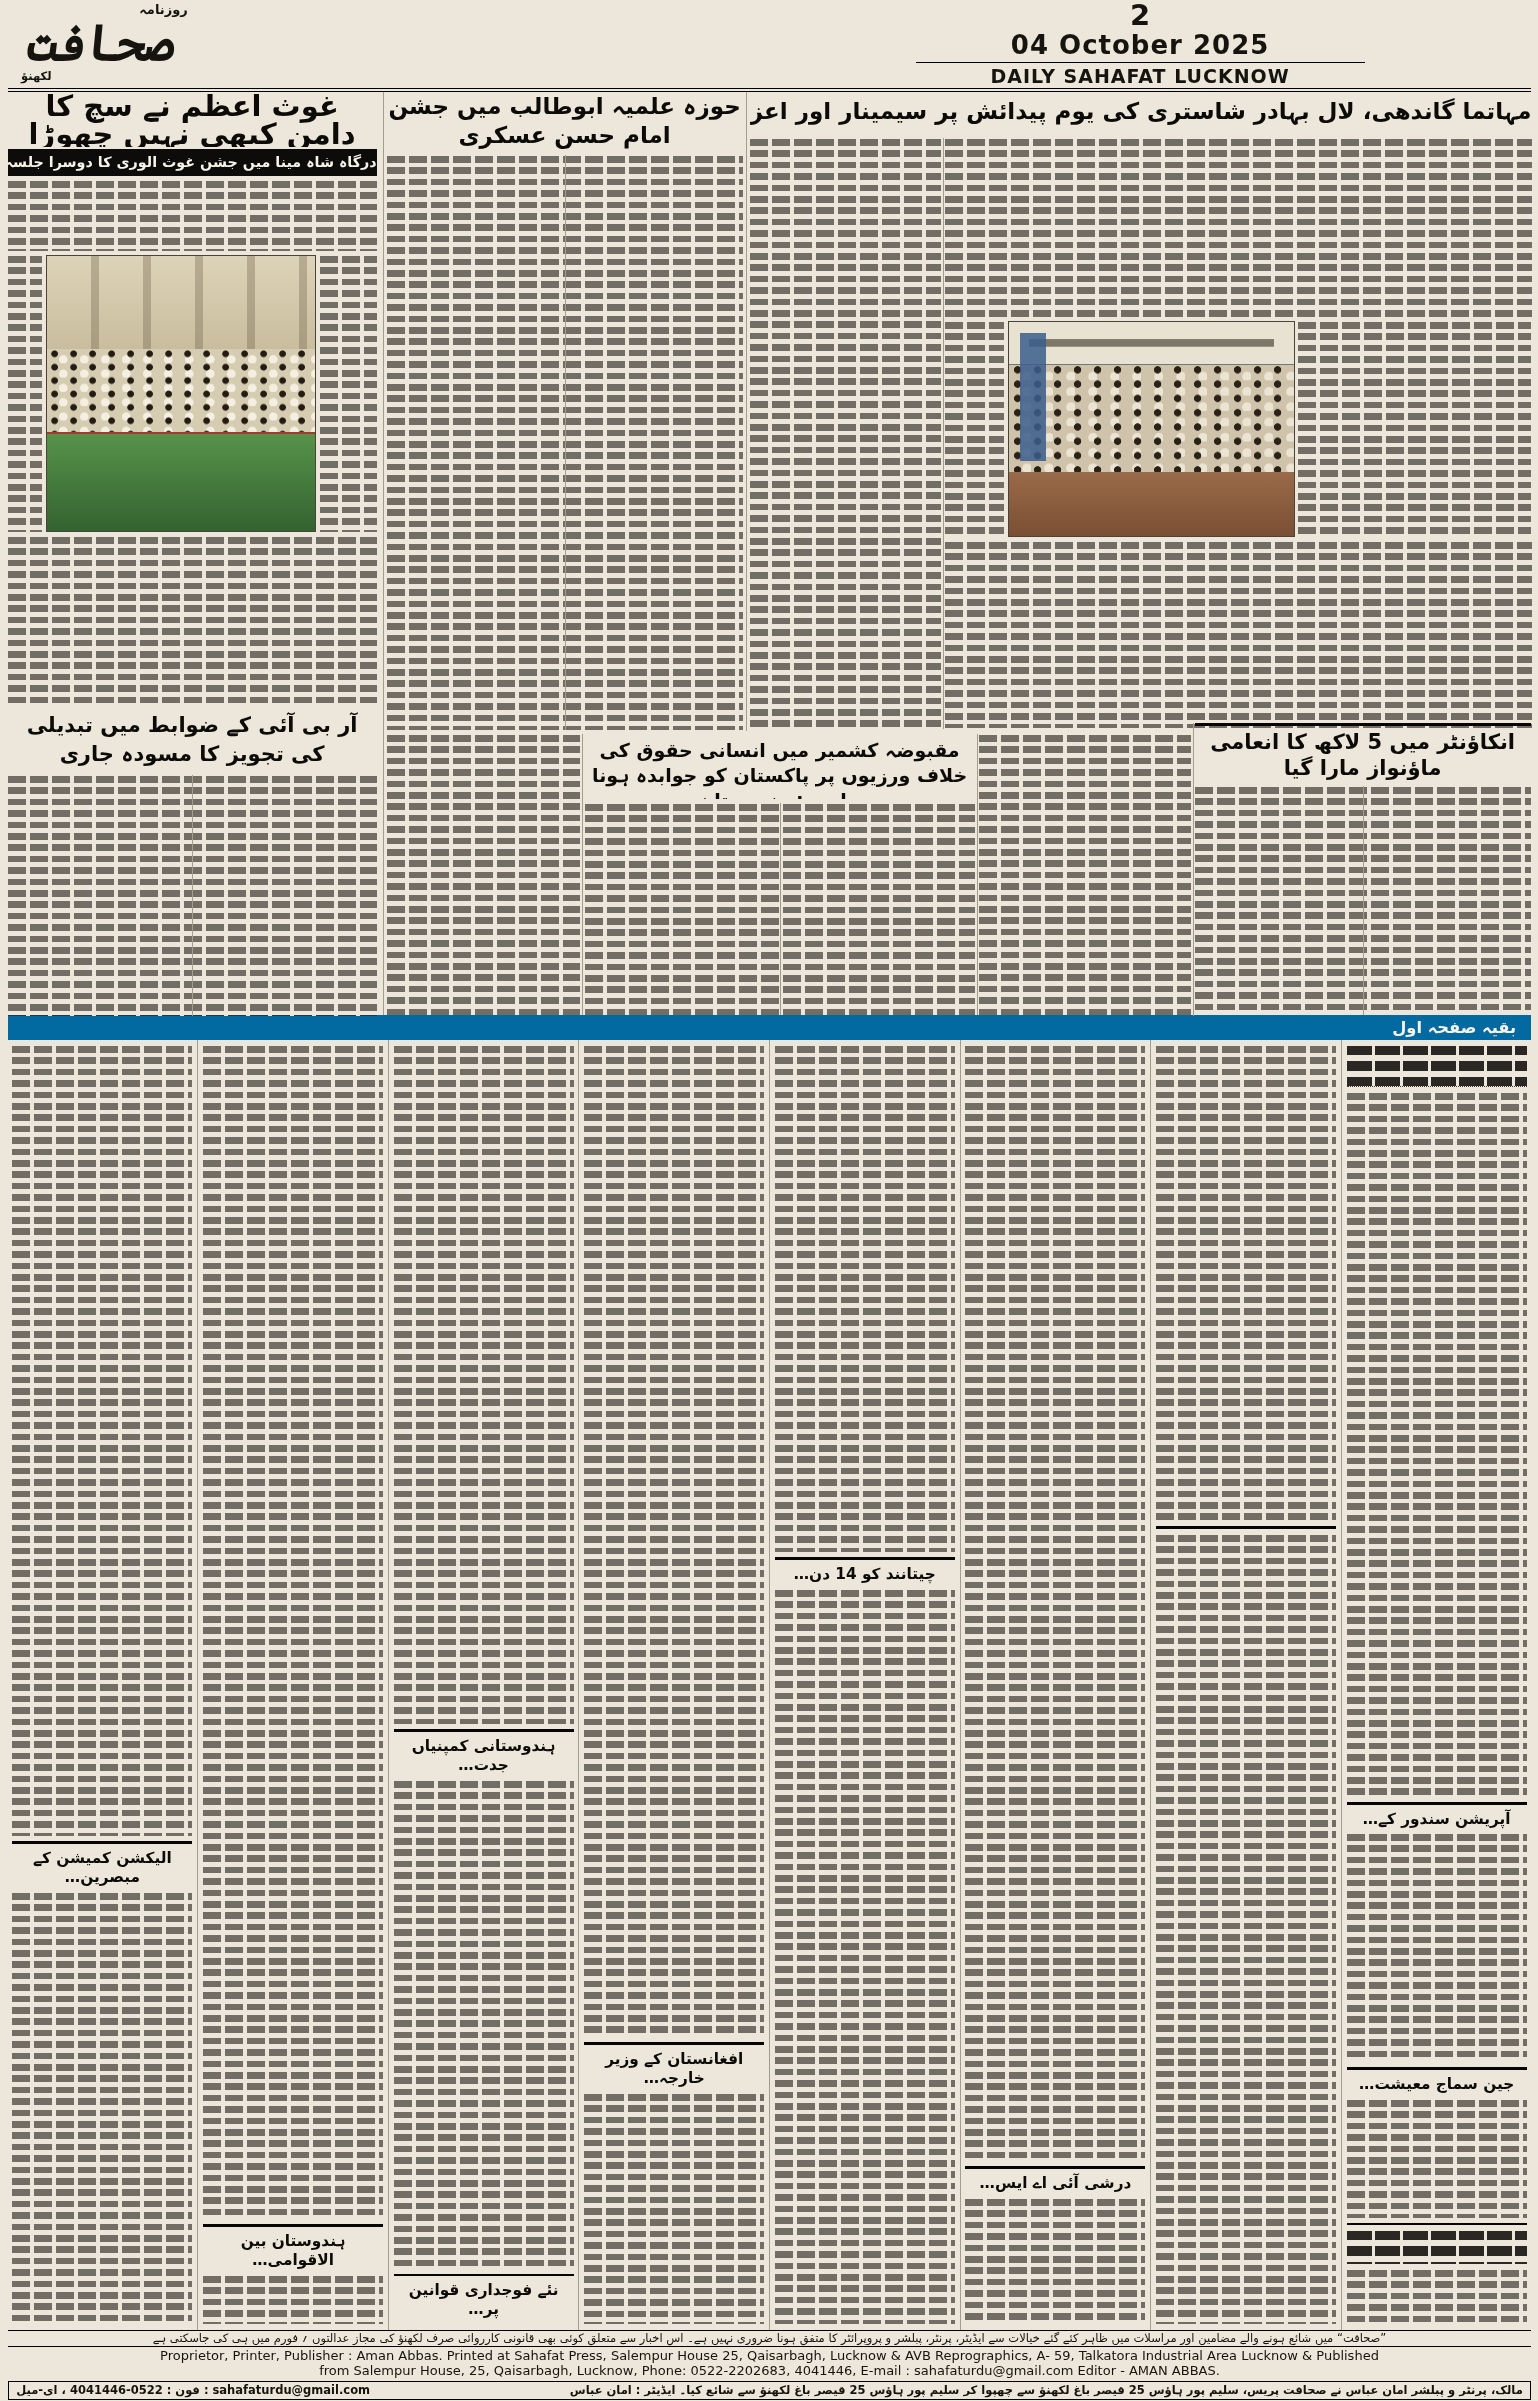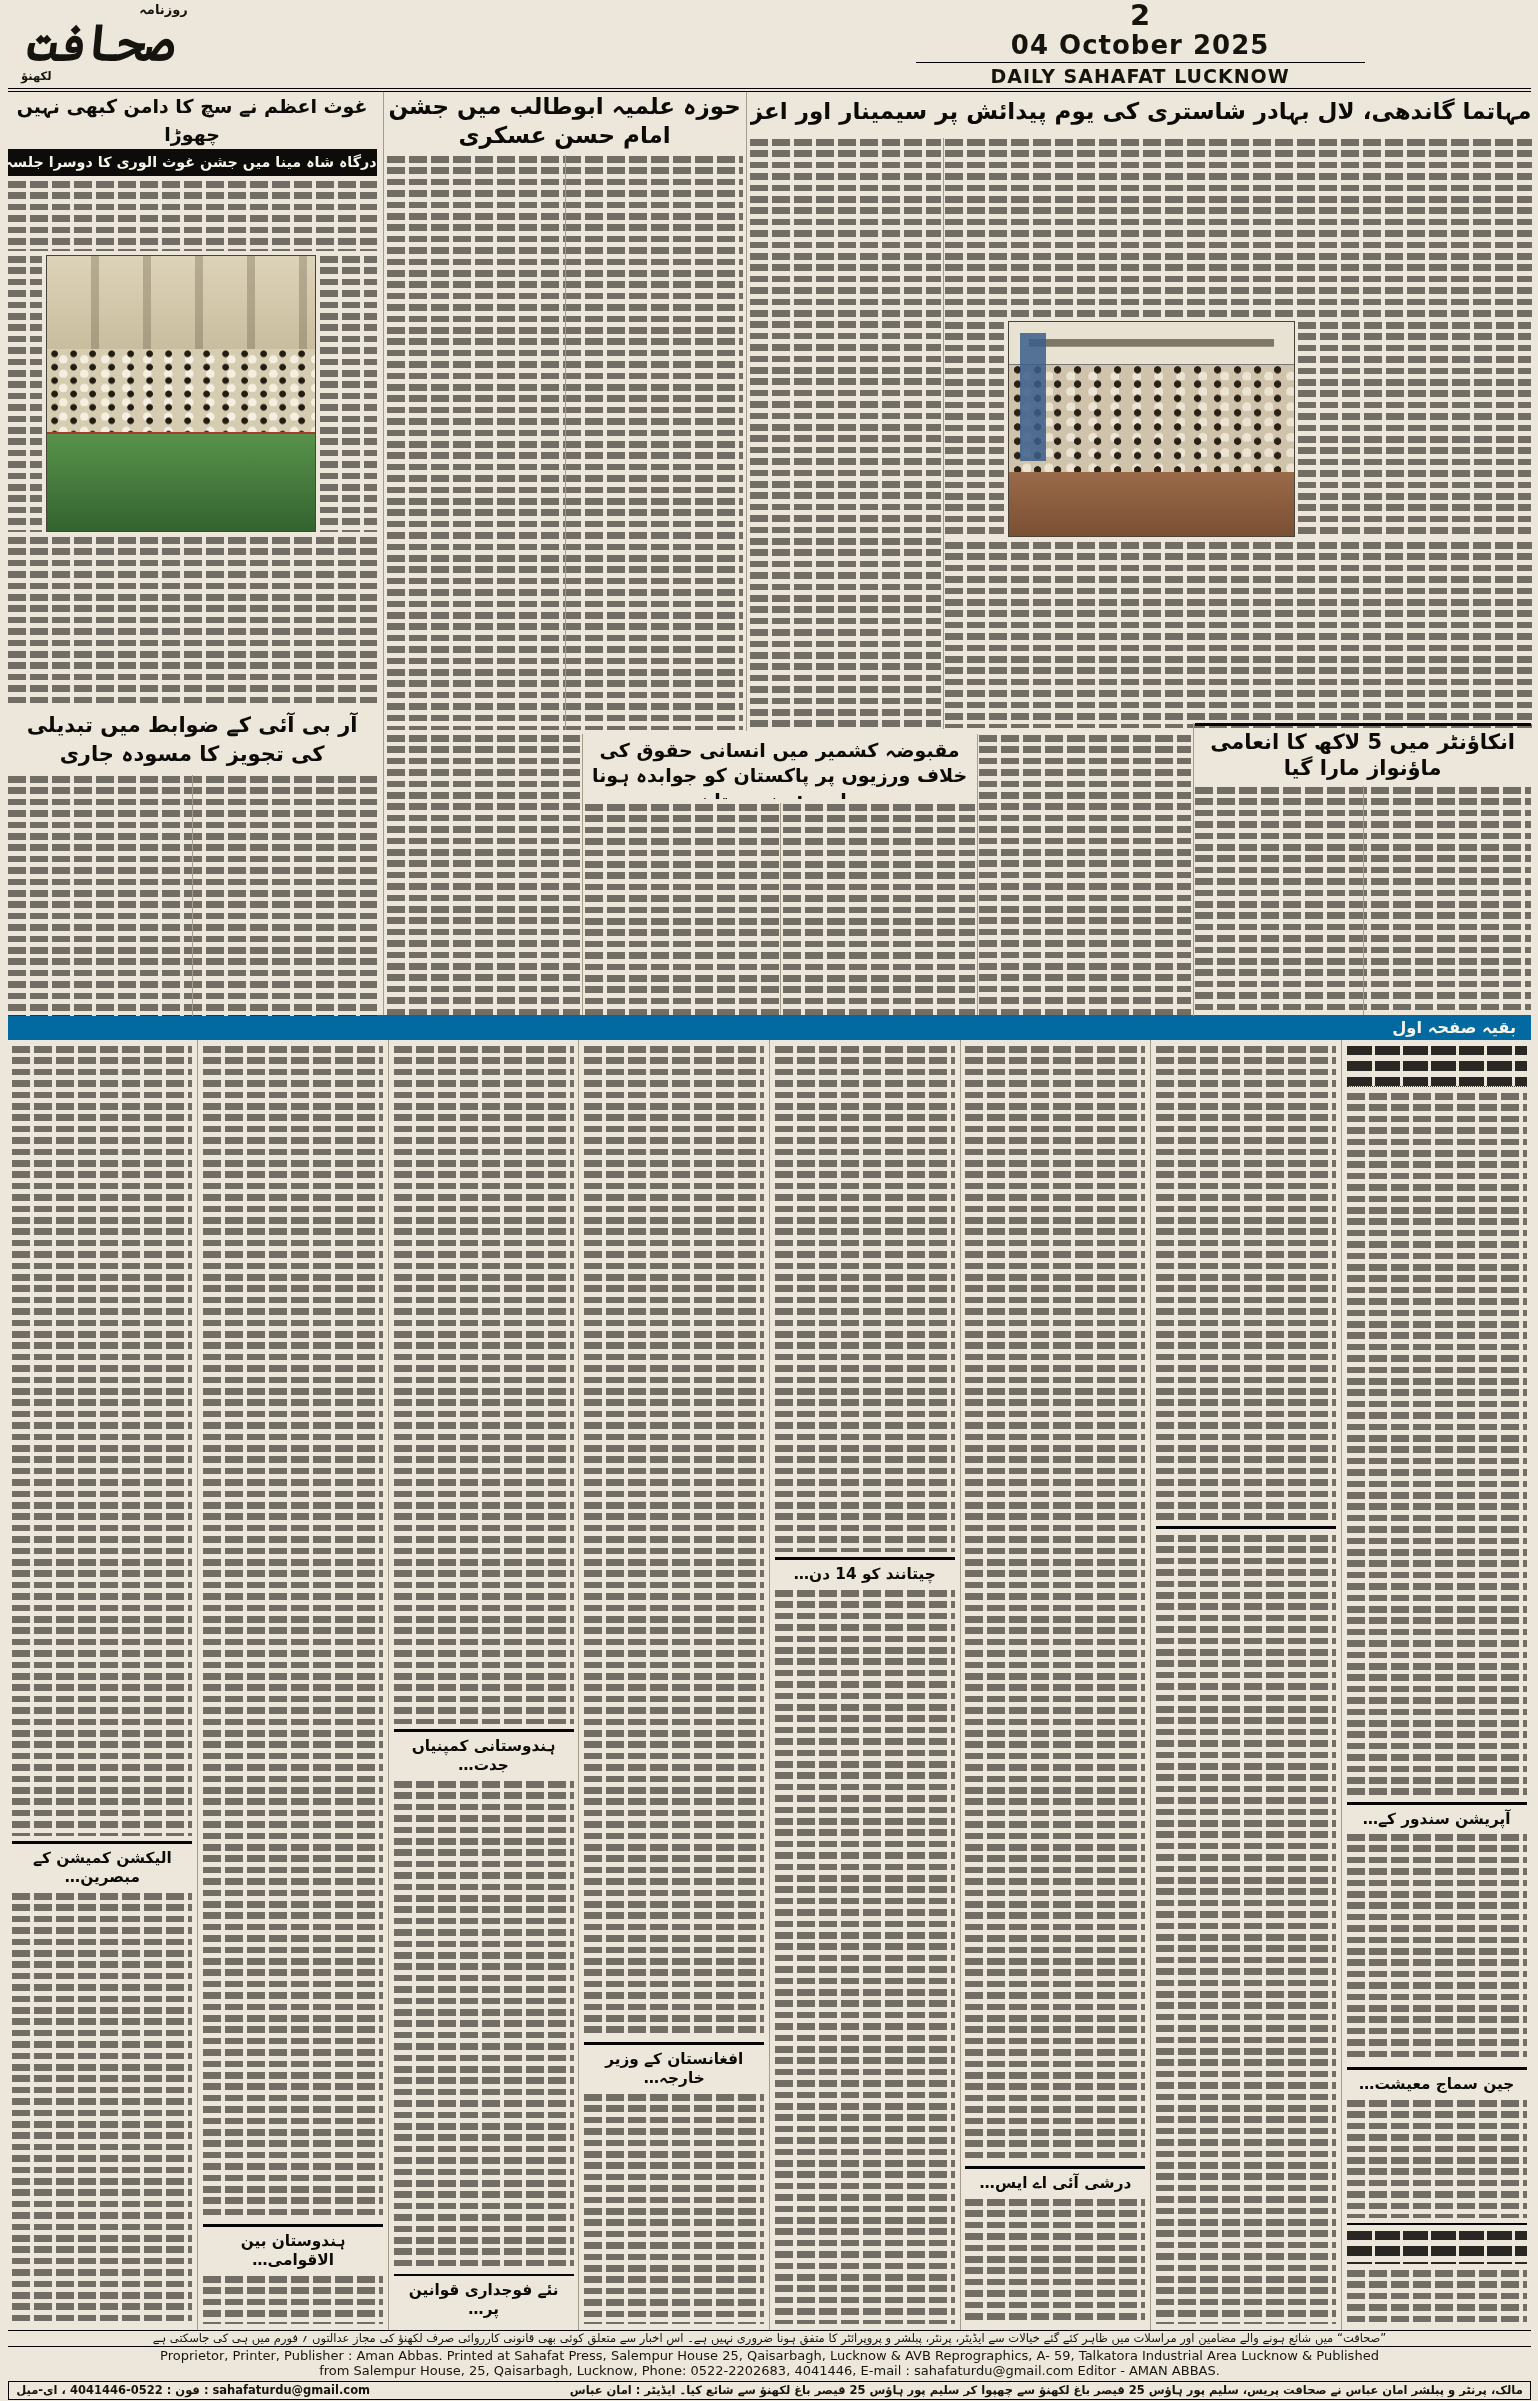--- a/index.html
+++ b/index.html
@@ -91,21 +91,21 @@
     <div class="mast-right">
       <div class="mast-pageno">2</div>
       <div class="mast-date">04 October 2025</div>
       <div class="mast-title">DAILY SAHAFAT LUCKNOW</div>
     </div>
   </div>
   <div class="mast-rule"></div>
 
   <div class="top-section">
 
-    <div class="abs hl" style="left:0;top:0;width:369px;height:55px;font-size:19px;line-height:28px;">غوث اعظم نے سچ کا دامن کبھی نہیں چھوڑا</div>
+    <div class="abs hl" style="left:0;top:0;width:369px;height:55px;font-size:29px;line-height:28px;">غوث اعظم نے سچ کا دامن کبھی نہیں چھوڑا</div>
     <div class="abs subbar" style="left:0;top:57px;width:369px;height:27px;">درگاہ شاہ مینا میں جشن غوث الوری کا دوسرا جلسہ منعقد ہوا</div>
     <div class="abs tx" style="left:0;top:88px;width:369px;height:71px;"></div>
     <div class="abs tx" style="left:0;top:163px;width:34px;height:277px;"></div>
     <div class="abs photo" style="left:38px;top:163px;width:270px;height:277px;">
       <div class="ph1-wall"></div>
       <div class="ph1-crowd"></div>
       <div class="ph1-carpet"></div>
     </div>
     <div class="abs tx" style="left:312px;top:163px;width:57px;height:277px;"></div>
     <div class="abs tx" style="left:0;top:444px;width:369px;height:170px;"></div>

